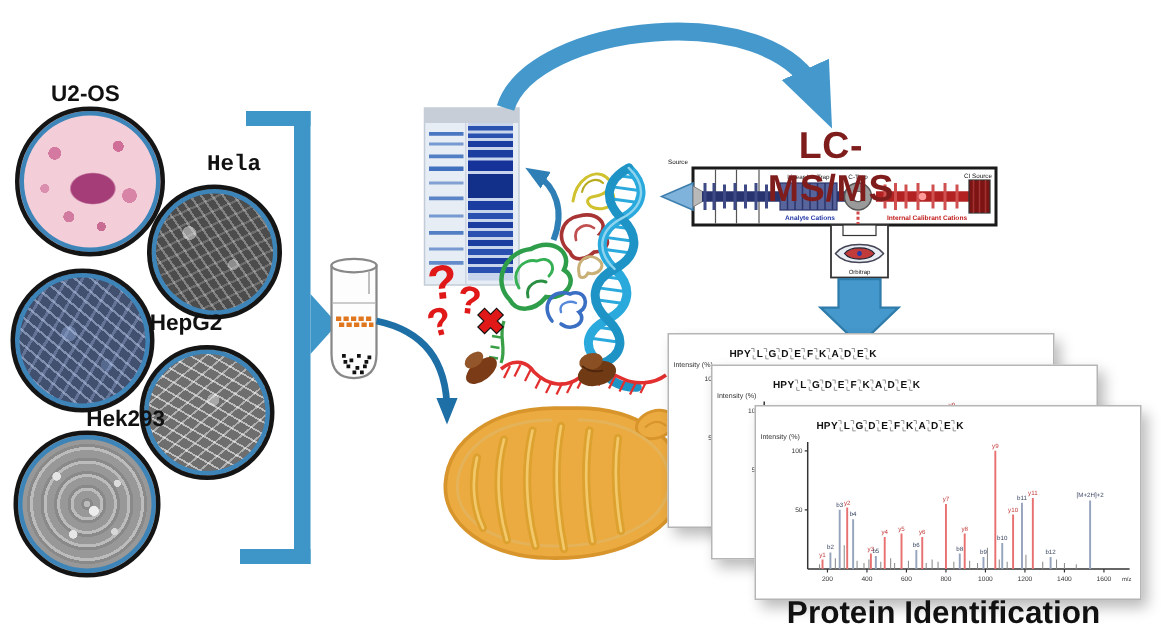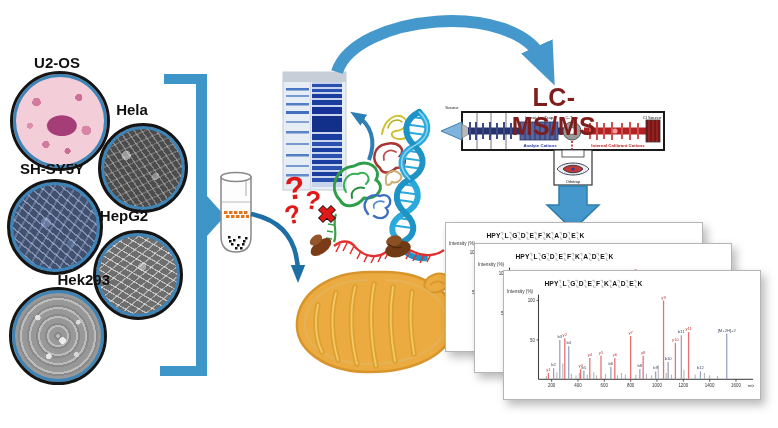--- a/index.html
+++ b/index.html
@@ -260,24 +260,23 @@
       <circle cx="573" cy="169" r="1.6" fill="#2438a8"></circle>
       <text x="573" y="182.5" font-size="4" text-anchor="middle" fill="#111">Orbitrap</text>
     </g>
 
     <polygon points="559,186 587,186 587,205 599,205 573,230 547,205 559,205" fill="#4598cc" stroke="#2f7cab" stroke-width="1.5"></polygon>
   </svg>
 
   <div class="cell-label" style="left:20px;top:54px;width:74px;text-align:center;">U2-OS</div>
   <div class="cell-circle cell-u2os" style="left:10px;top:71px;width:94px;height:94px;"></div>
 
-  <div class="cell-label" style="left:100px;top:101px;width:64px;">Hela</div>
+  <div class="cell-label" style="left:124px;top:101px;width:64px;font-family:Liberation Mono, monospace;">Hela</div>
   <div class="cell-circle cell-hela" style="left:98px;top:123px;width:84px;height:84px;"></div>
 
-  <div class="cell-label" style="left:12px;top:160px;width:80px;">SH-SY5Y</div>
   <div class="cell-circle cell-shsy5y" style="left:7px;top:179px;width:90px;height:90px;"></div>
 
   <div class="cell-label" style="left:92px;top:207px;width:64px;">HepG2</div>
   <div class="cell-circle cell-hepg2" style="left:93px;top:230px;width:84px;height:84px;"></div>
 
   <div class="cell-label" style="left:36px;top:271px;width:74px;text-align:right;">Hek293</div>
   <div class="cell-circle cell-hek293" style="left:9px;top:287px;width:92px;height:92px;"></div>
 
   <div class="title-lcms">LC-MS/MS</div>
 
@@ -659,13 +658,14 @@
         <text x="179.11875" y="63.2" font-size="4.2" fill="#3c4763" text-anchor="middle">b11</text>
         <line x1="186.475" y1="110" x2="186.475" y2="62" stroke="#e87070" stroke-width="1.3"></line>
         <text x="186.475" y="60" font-size="4.2" fill="#c23b3b" text-anchor="middle">y11</text>
         <line x1="198.5125" y1="110" x2="198.5125" y2="102" stroke="#96a3bd" stroke-width="1.3"></line>
         <text x="198.5125" y="100" font-size="4.2" fill="#3c4763" text-anchor="middle">b12</text>
         <line x1="225.2625" y1="110" x2="225.2625" y2="63.6" stroke="#96a3bd" stroke-width="1.3"></line>
         <text x="225.2625" y="61.6" font-size="4.2" fill="#3c4763" text-anchor="middle">[M+2H]+2</text>
       </svg>
   </div>
 
+  <div class="caption" style="z-index:4;">Protein Identification</div>
 </div>
 
 </body></html>

